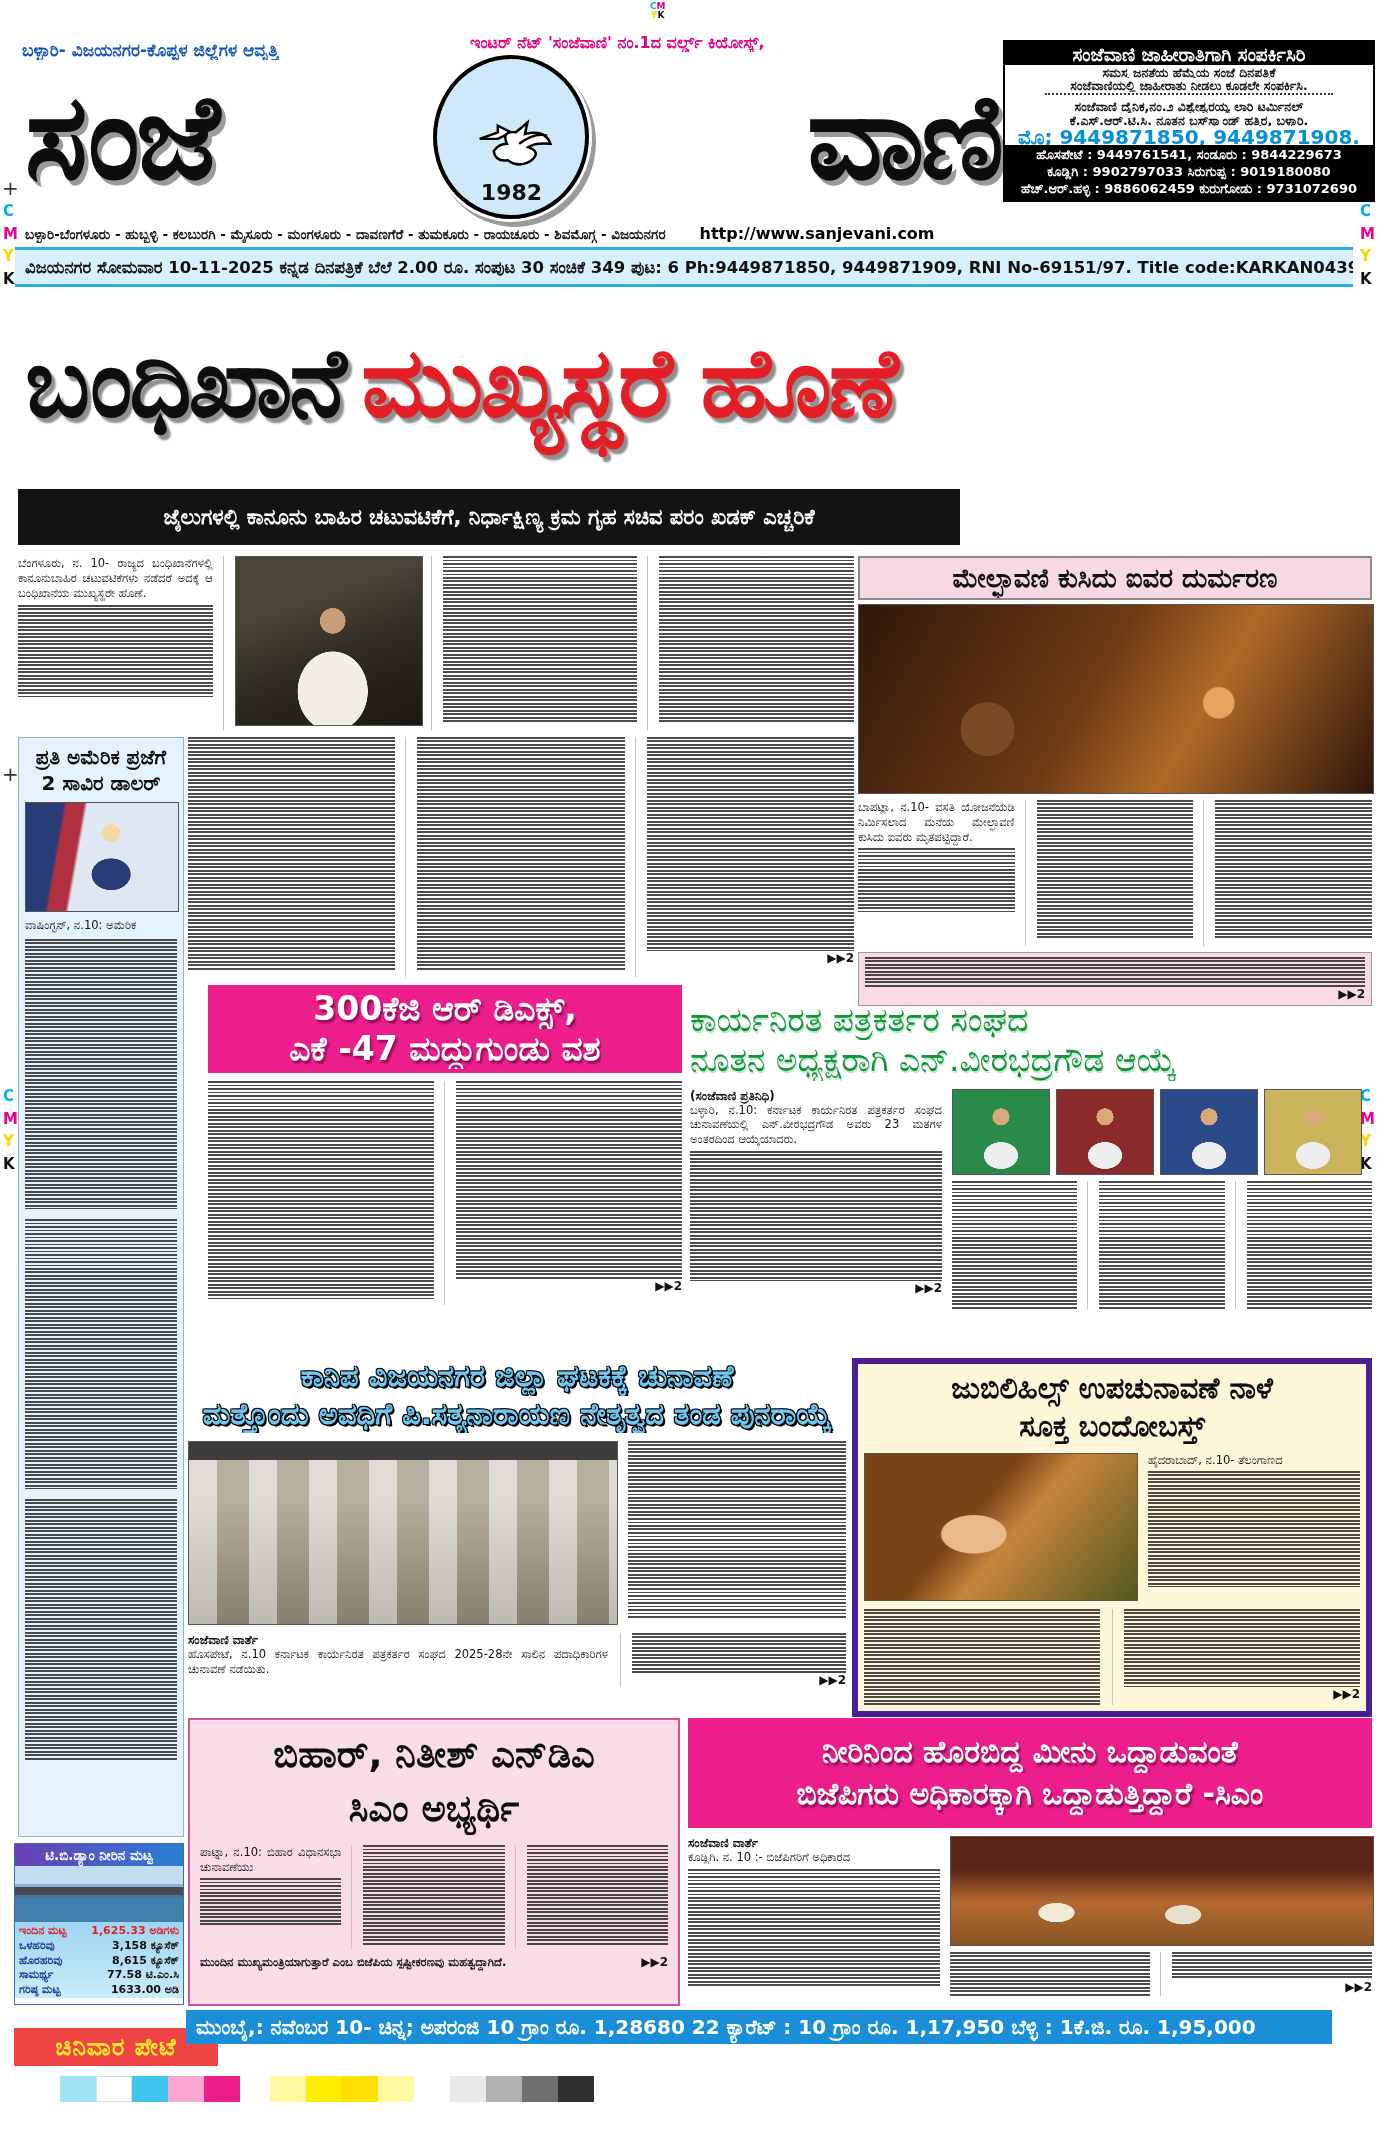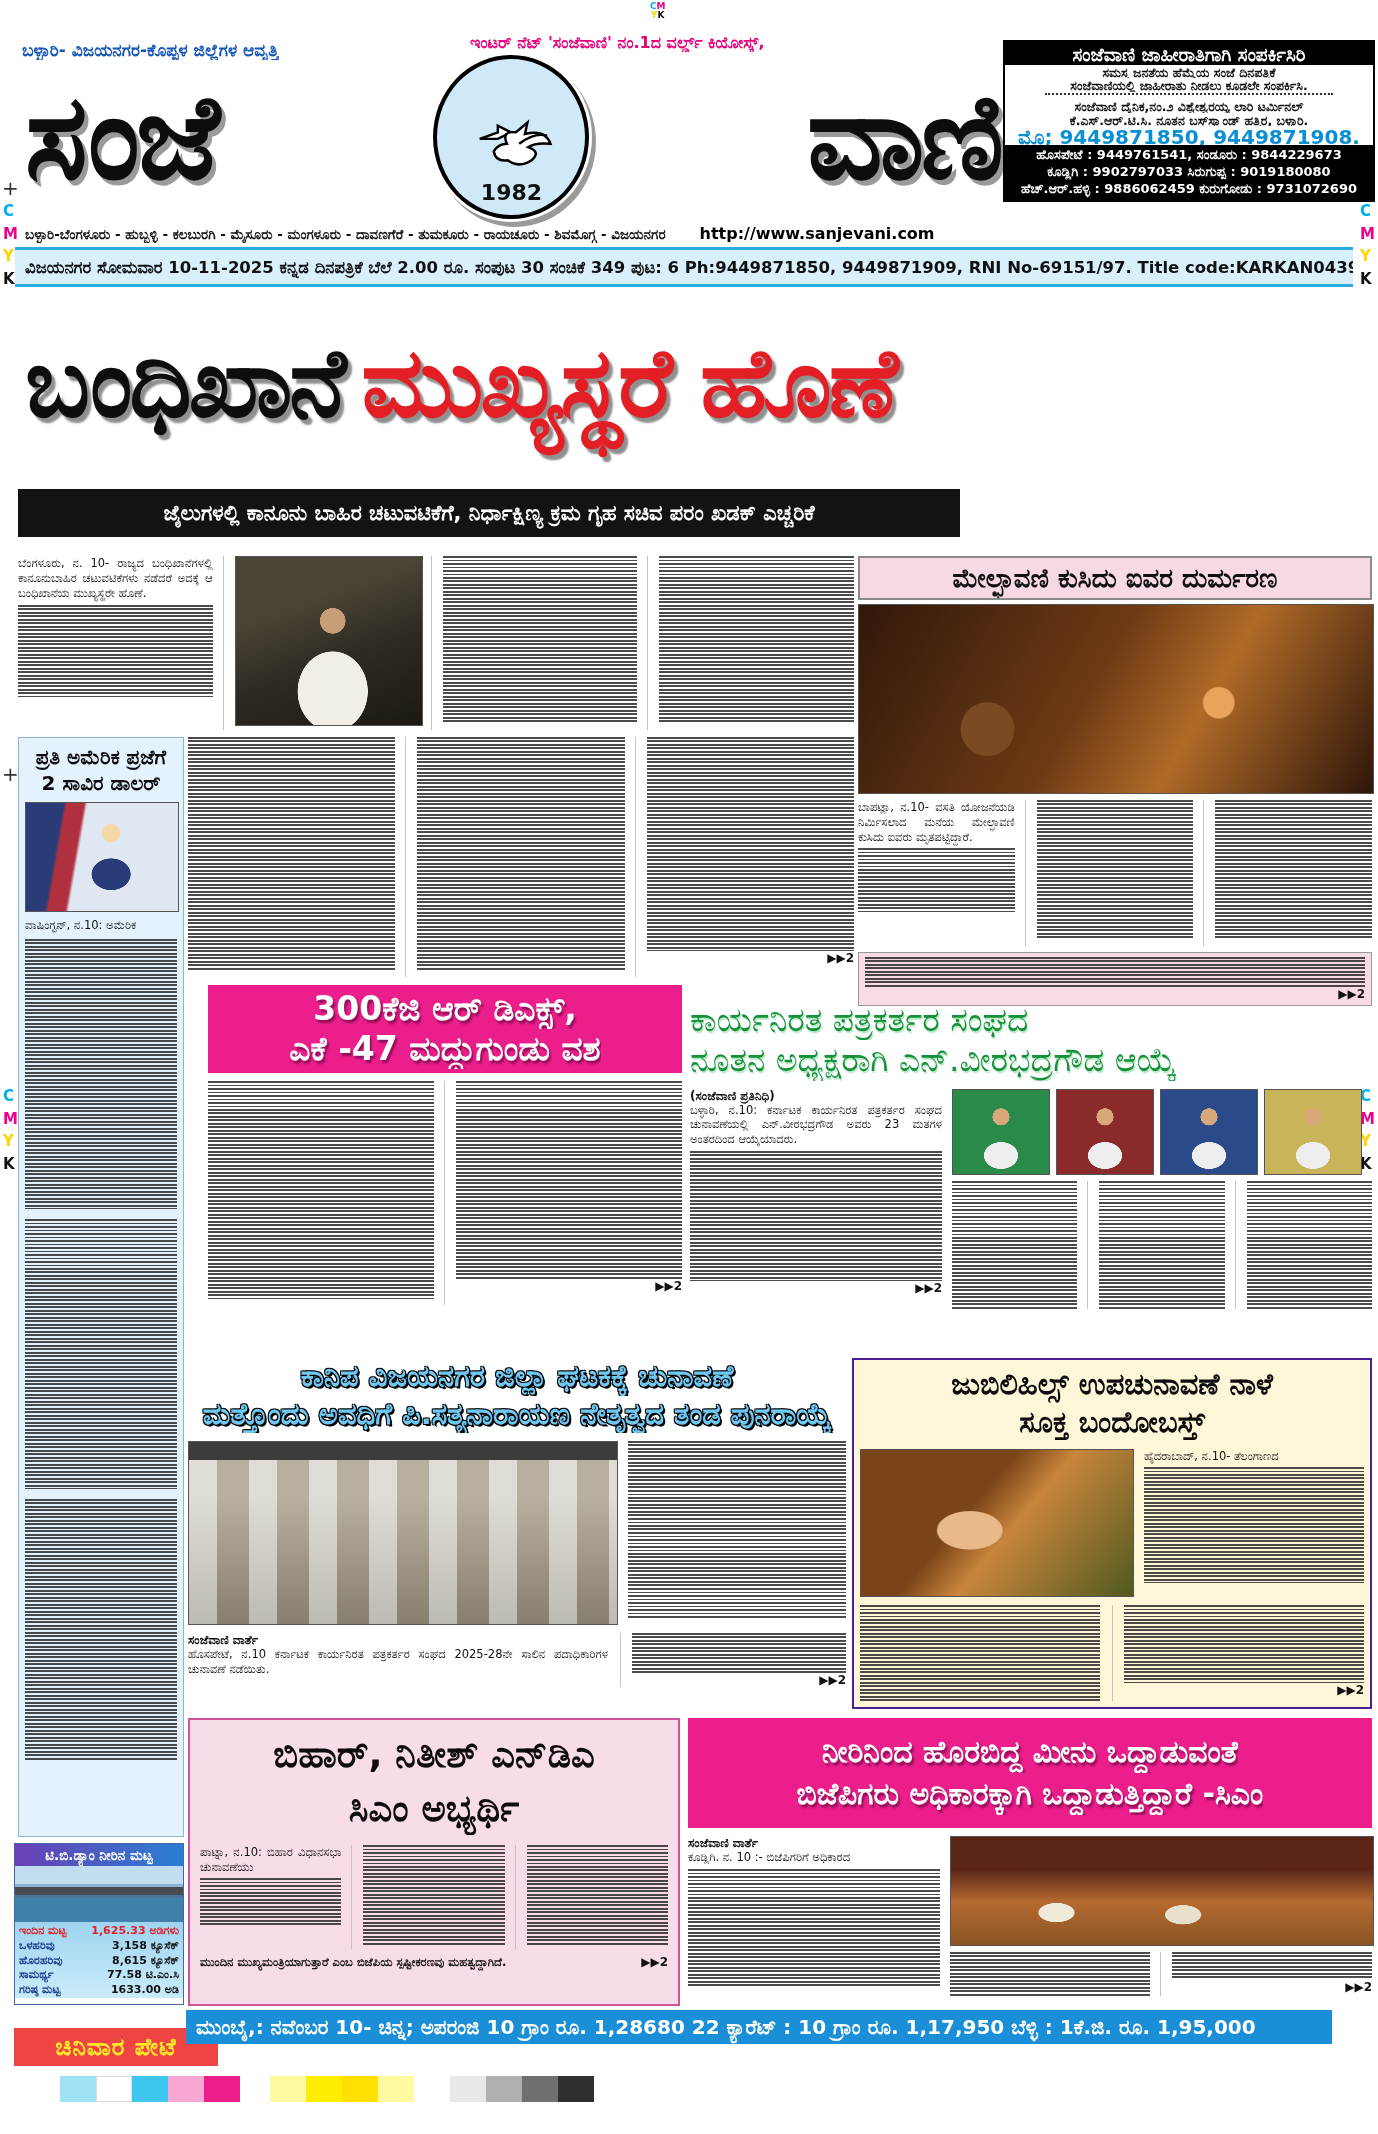--- a/index.html
+++ b/index.html
@@ -34,21 +34,21 @@
 
   #dateline-bar{left:15px;top:247px;width:1318px;height:34px;background:#d8f0fc;
                 border-top:3px solid #2aabe2;border-bottom:3px solid #2aabe2;
                 display:flex;align-items:center;padding:0 10px;font-size:16.5px;font-weight:bold;}
 
   
   #main-headline{left:25px;top:283px;width:940px;height:202px;font-size:96px;font-weight:bold;
                  line-height:1.6;letter-spacing:-3px;display:flex;align-items:center;}
   .hl-black{color:#0e0e0e;text-shadow:4px 5px 2px #8f8f8f;}
   .hl-red{color:#e31e24;text-shadow:4px 5px 2px #8f8f8f;margin-left:18px;}
-  #strap{left:18px;top:489px;width:942px;height:48px;background:#131313;color:#fff;
+  #strap{left:18px;top:489px;width:942px;height:56px;background:#131313;color:#fff;
          display:flex;align-items:center;justify-content:center;font-size:21px;font-weight:bold;}
 
   
   .fl{background:repeating-linear-gradient(180deg,rgba(35,35,35,.82) 0,rgba(35,35,35,.82) 1.6px,
        transparent 1.6px,transparent 3.5px);}
   .opener{font-size:11.5px;line-height:1.3;text-align:justify;color:#111;}
   .credit{font-size:12px;font-weight:bold;color:#111;}
   .cont{font-weight:bold;font-size:12px;text-align:right;color:#111;}
   .cols{display:flex;gap:10px;}
   .col{flex:1;}
@@ -101,21 +101,21 @@
   .kanipa-headline{font-size:29px;font-weight:bold;text-align:center;line-height:1.3;color:#6fc8f2;
       text-shadow:-1px -1px 0 #000,1px -1px 0 #000,-1px 1px 0 #000,1px 1px 0 #000,2px 2px 0 #000;}
   .kanipa-content{display:flex;gap:10px;margin-top:8px;}
   .ph-group{width:428px;height:182px;background:
       linear-gradient(180deg,#3c3c3c 0 10%,transparent 10%),
       repeating-linear-gradient(90deg,rgba(255,255,255,.55) 0 28px,rgba(180,170,150,.35) 28px 60px),
       linear-gradient(180deg,#b8b2a4 0 30%,#9a9282 60%,#6e6858);}
   .kanipa-side{flex:1;}
   .kanipa-bottom{display:flex;gap:12px;margin-top:8px;}
 
-  #jubilee-story{left:852px;top:1358px;width:520px;border:2px solid #4c1d95;background:#fdf6d8;
+  #jubilee-story{left:852px;top:1358px;width:520px;border:6px solid #4c1d95;background:#fdf6d8;
       padding:6px;box-sizing:border-box;}
   .jub-headline{font-size:29px;font-weight:bold;text-align:center;line-height:1.3;color:#0d0d0d;}
   .jub-content{display:flex;gap:10px;margin-top:8px;}
   .ph-evm{width:272px;height:146px;background:
       radial-gradient(ellipse 58px 34px at 40% 55%,#e9b98a 0 55%,transparent 58%),
       linear-gradient(130deg,#7a4418 0 40%,#c8853c 55%,#50591f 100%);}
   .jub-side{flex:1;}
   .jub-bottom{display:flex;gap:12px;margin-top:8px;}
 
   #bihar-story{left:188px;top:1718px;width:492px;height:288px;background:#f8dde8;border:2px solid #c59;

